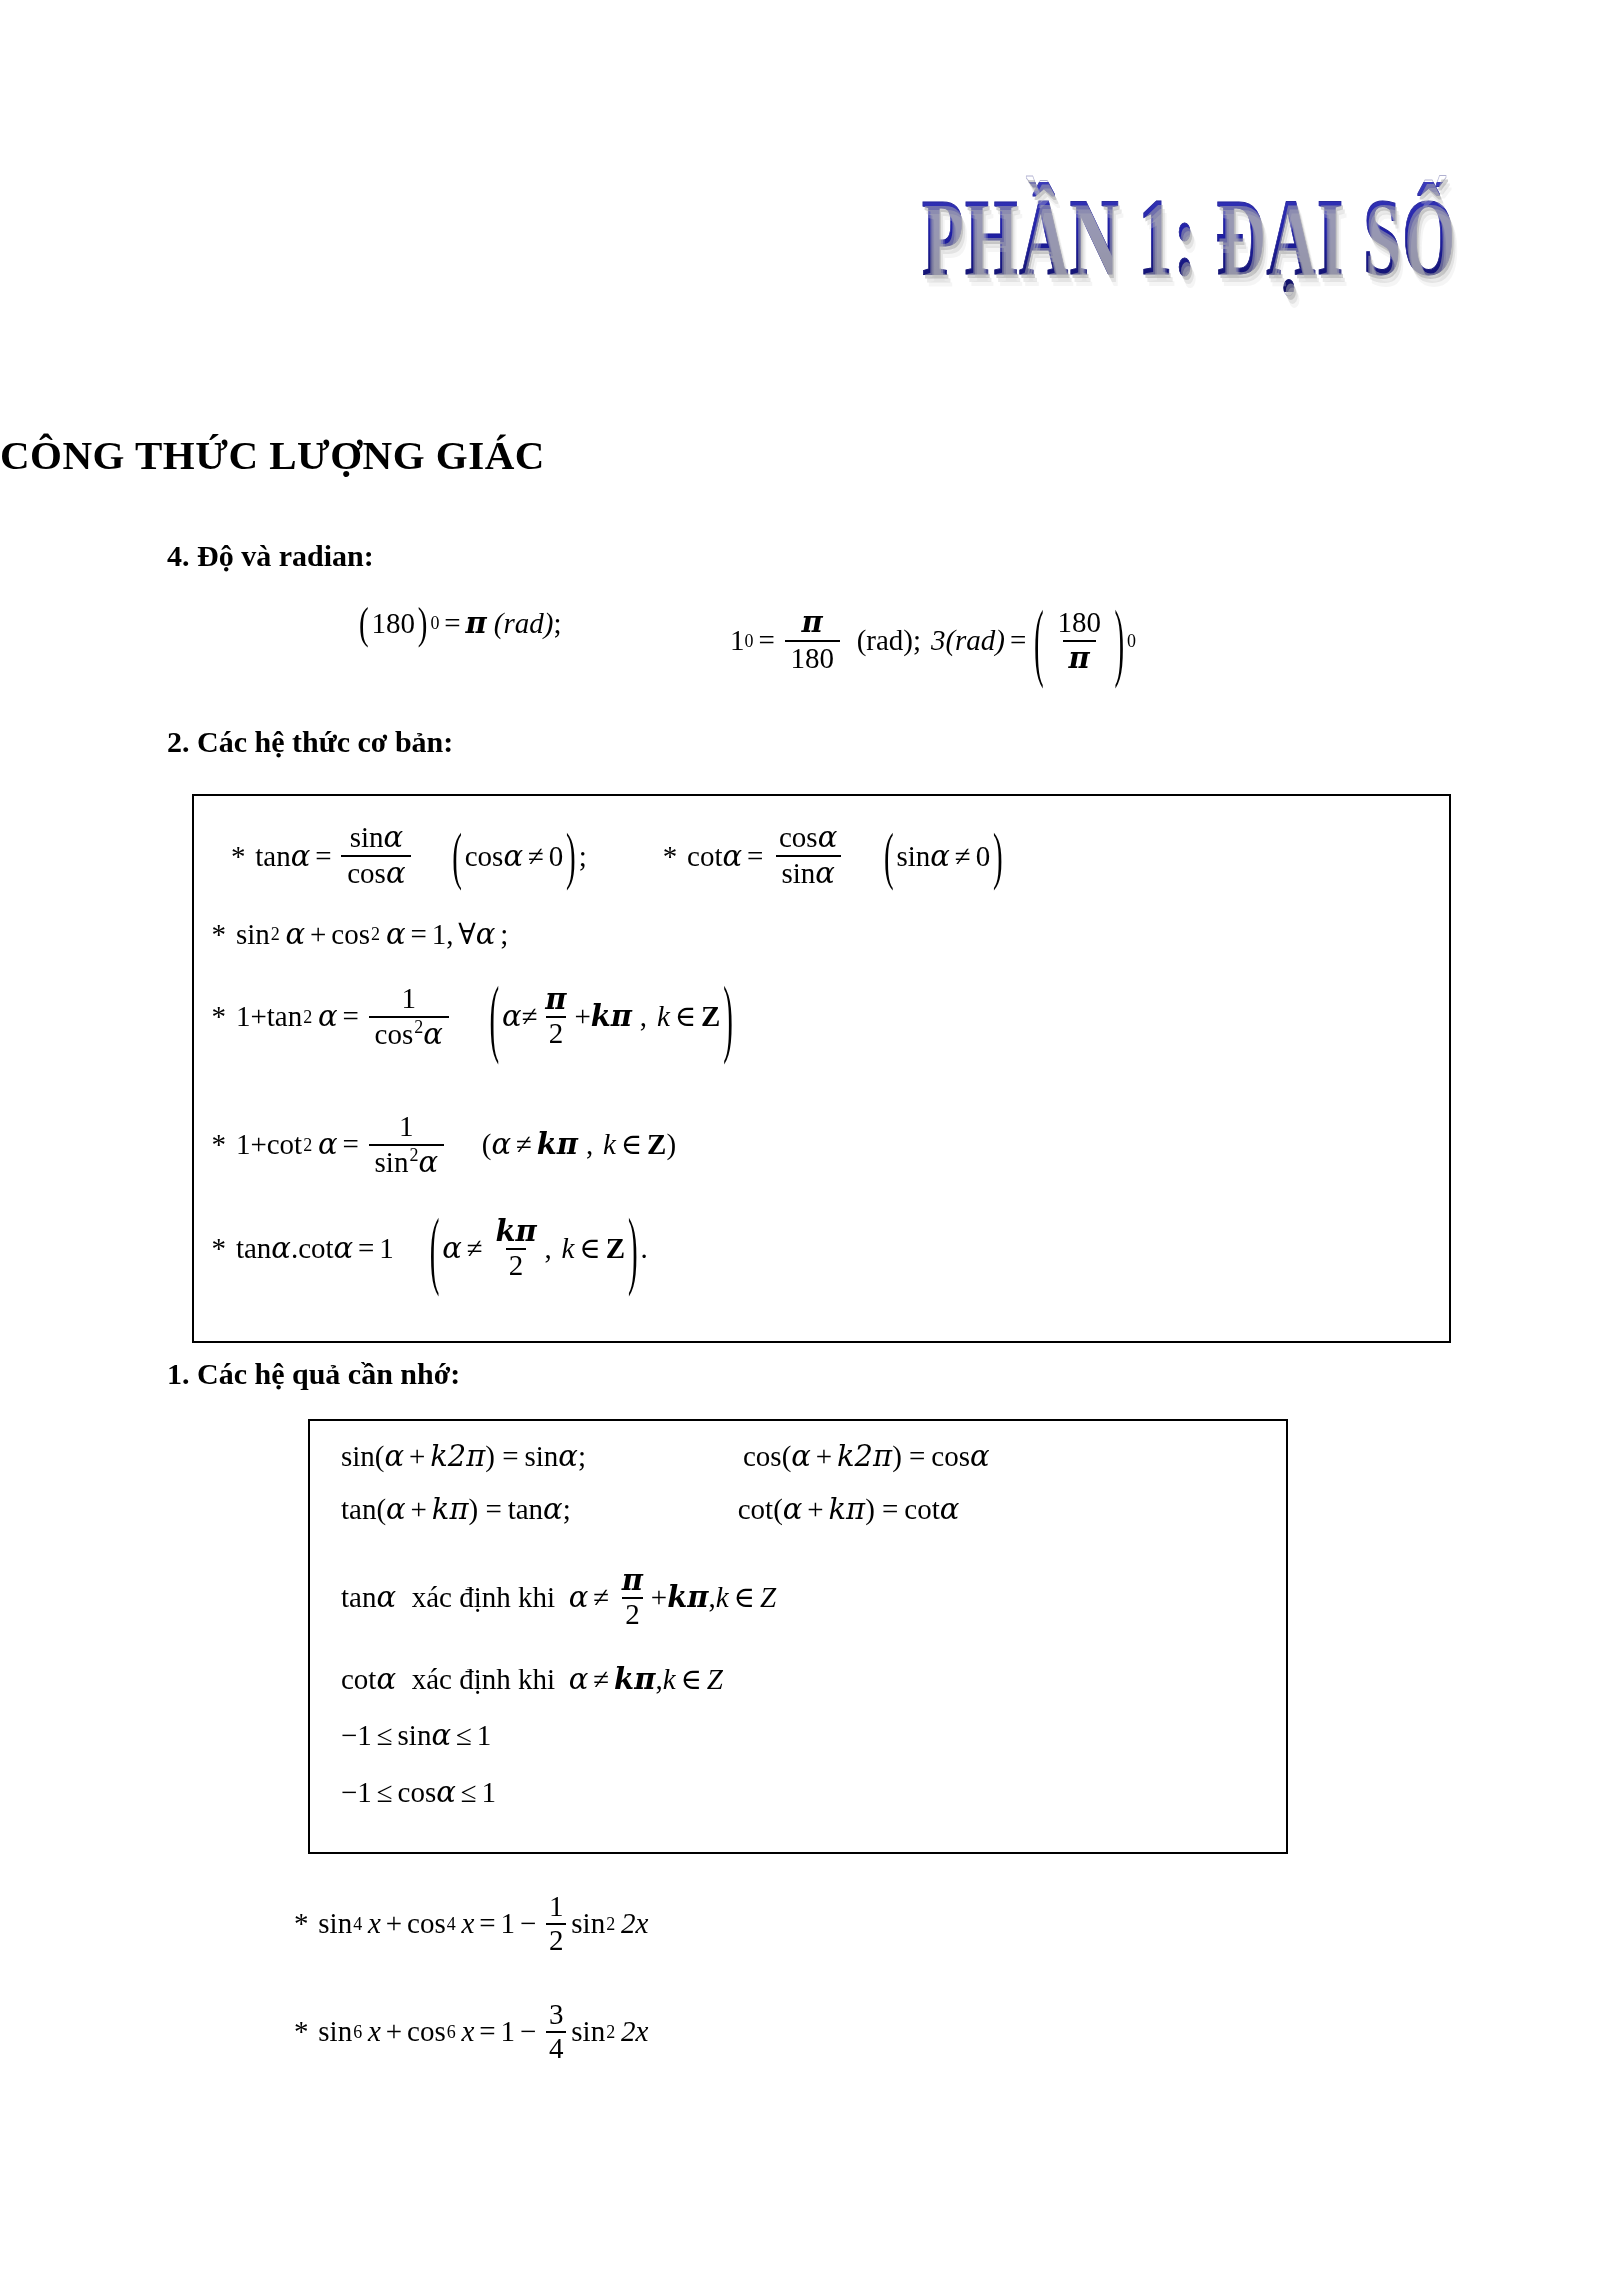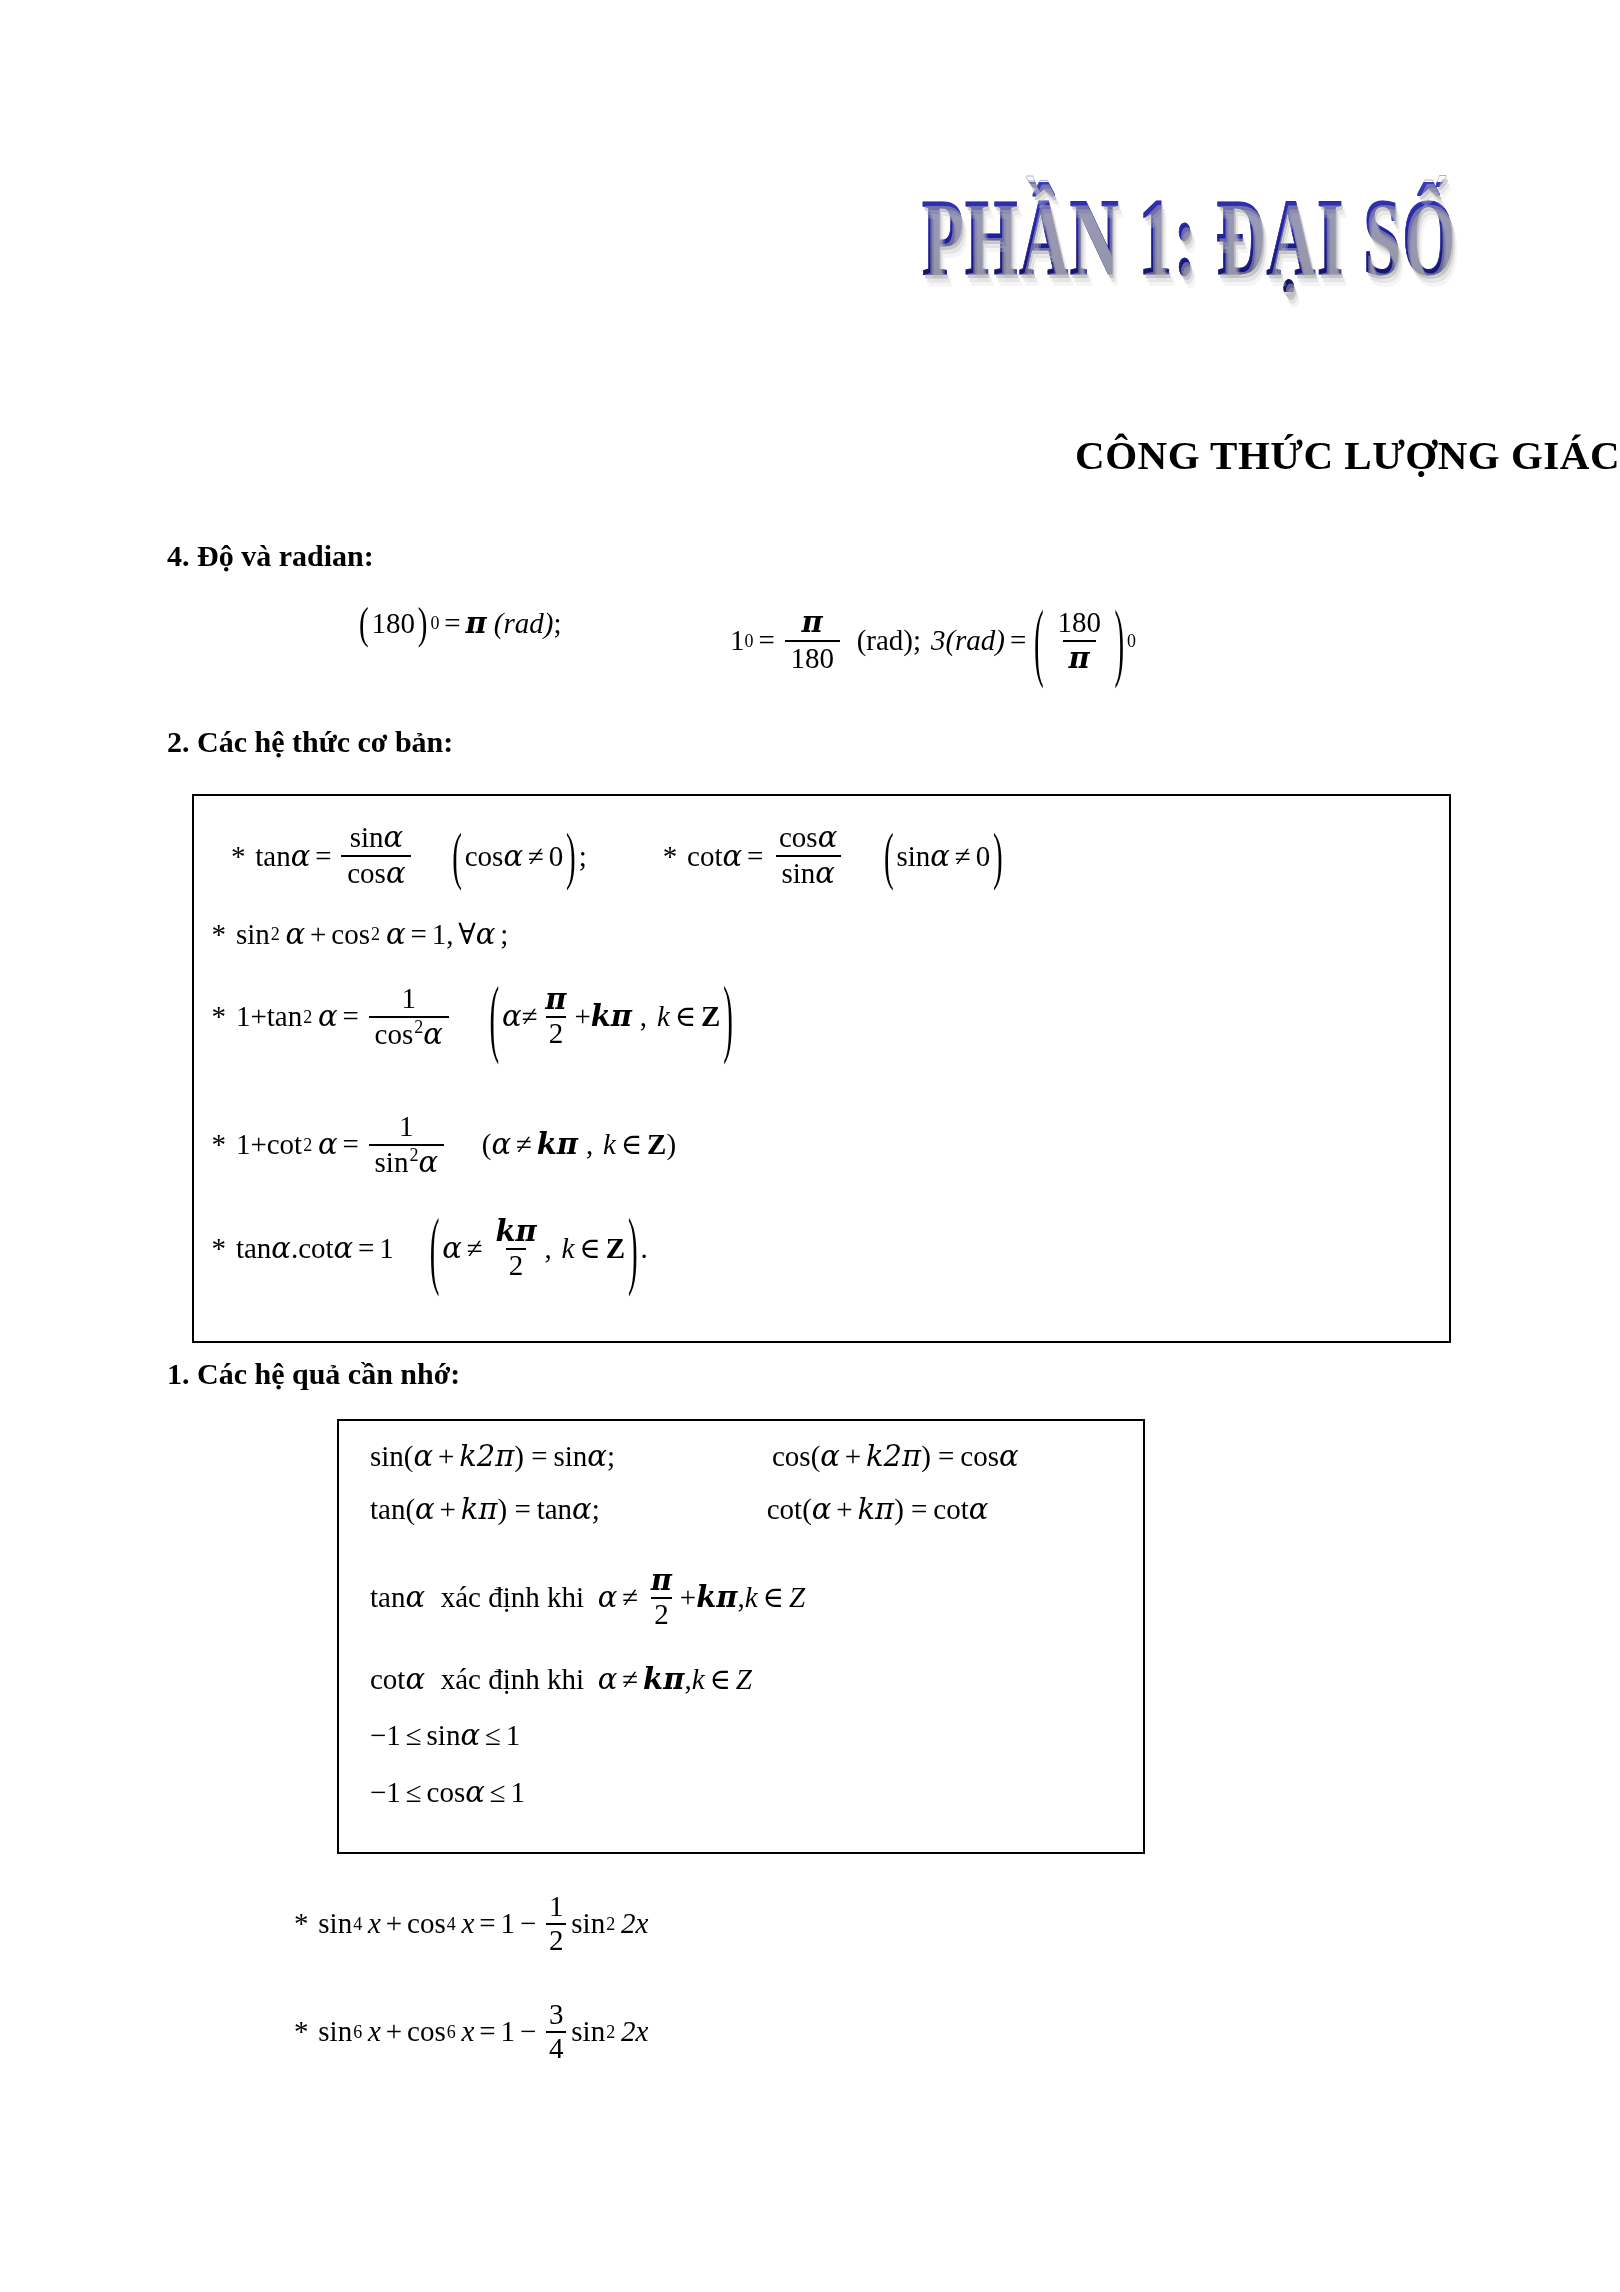--- a/index.html
+++ b/index.html
@@ -46,21 +46,21 @@
     paint-order: stroke fill;
     -webkit-text-stroke: 1px rgba(30,30,120,0.35);
   }
 
   
   .doc-title {
     position: absolute;
     left: 0;
     top: 431px;
     width: 1620px;
-    text-align: right;
+    text-align: left;
     font-size: 41px;
     font-weight: bold;
     letter-spacing: 0.5px;
     font-family: "Liberation Serif", "DejaVu Serif", serif;
   }
   .sec-head {
     position: absolute;
     font-size: 30px;
     font-weight: bold;
     font-family: "Liberation Serif", "DejaVu Serif", serif;
@@ -133,21 +133,21 @@
   .paren > .body { display: inline-flex; align-items: center; }
 
   
   .box {
     position: absolute;
     border: 2.5px solid #000;
     box-sizing: border-box;
     background: #fff;
   }
   #box-basic { left: 192px; top: 794px; width: 1259px; height: 549px; }
-  #box-conseq { left: 337px; top: 1419px; width: 808px; height: 435px; }
+  #box-conseq { left: 308px; top: 1419px; width: 980px; height: 435px; }
 
   .eqline { position: absolute; }
 
   
   #eq-deg1 { left: 356px; top: 608px; }
   #eq-deg2 { left: 730px; top: 608px; }
 
   
   .brow { position: absolute; }
   #b-r1 { left: 37px; top: 27.4px; }

